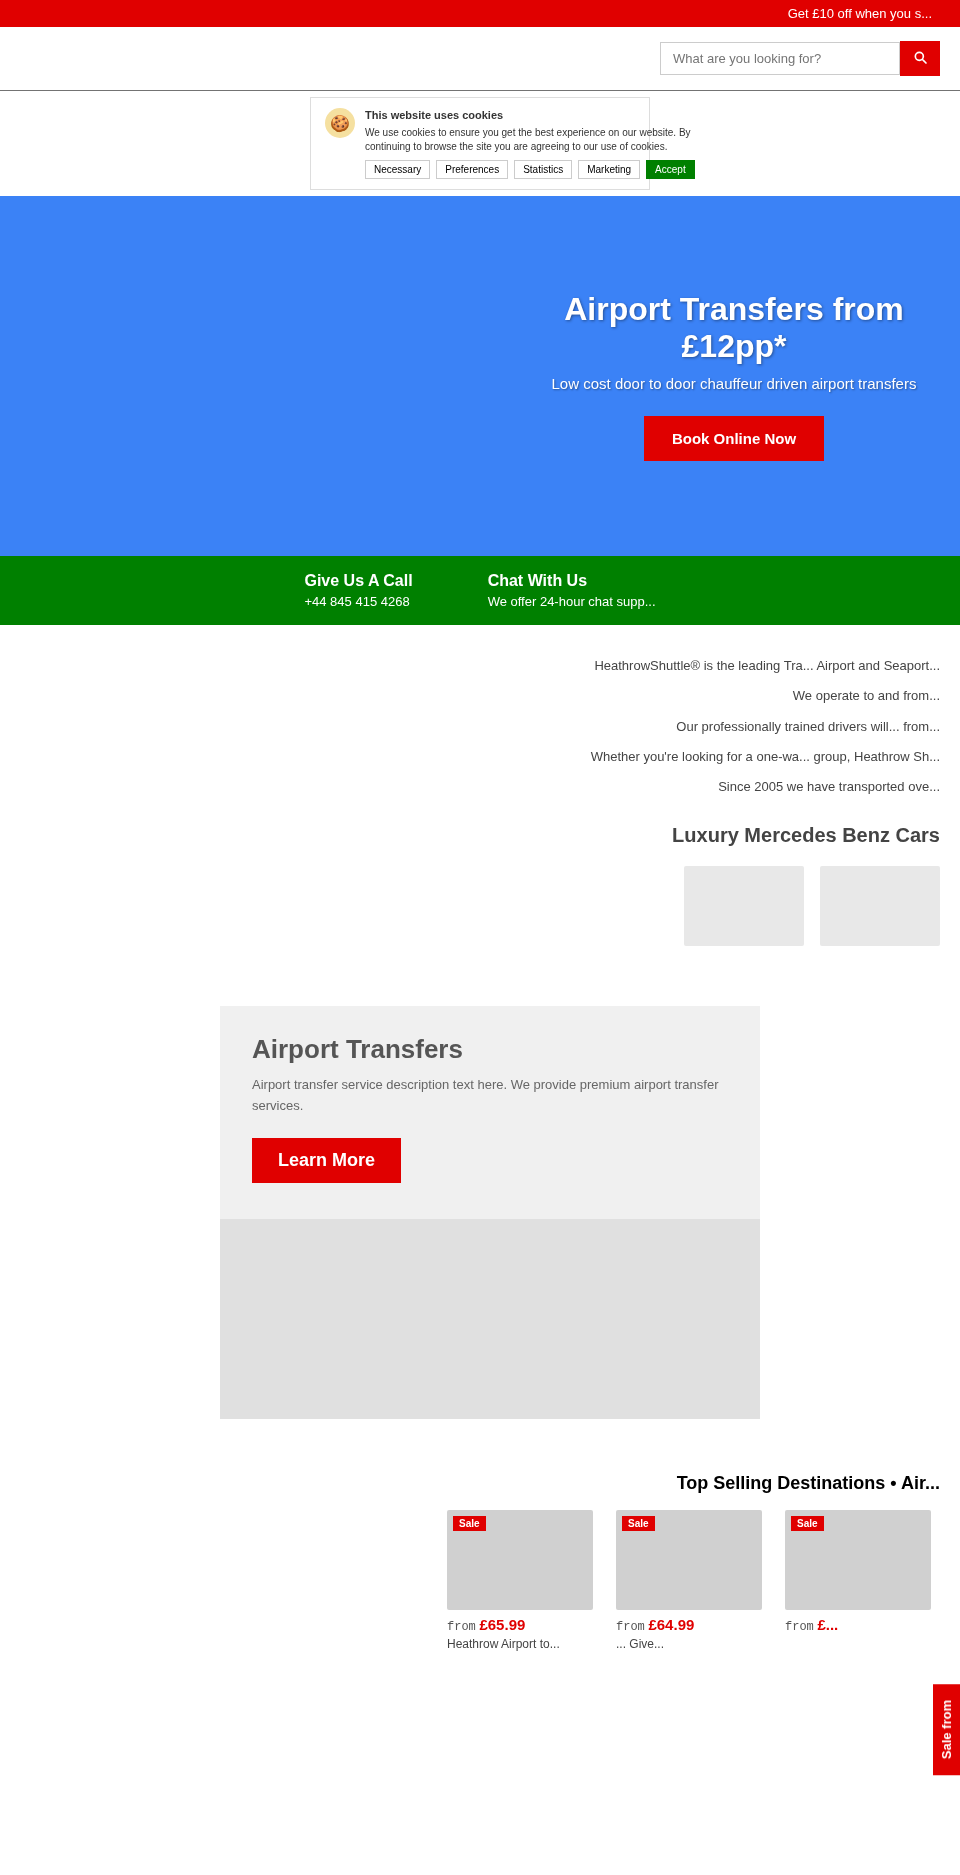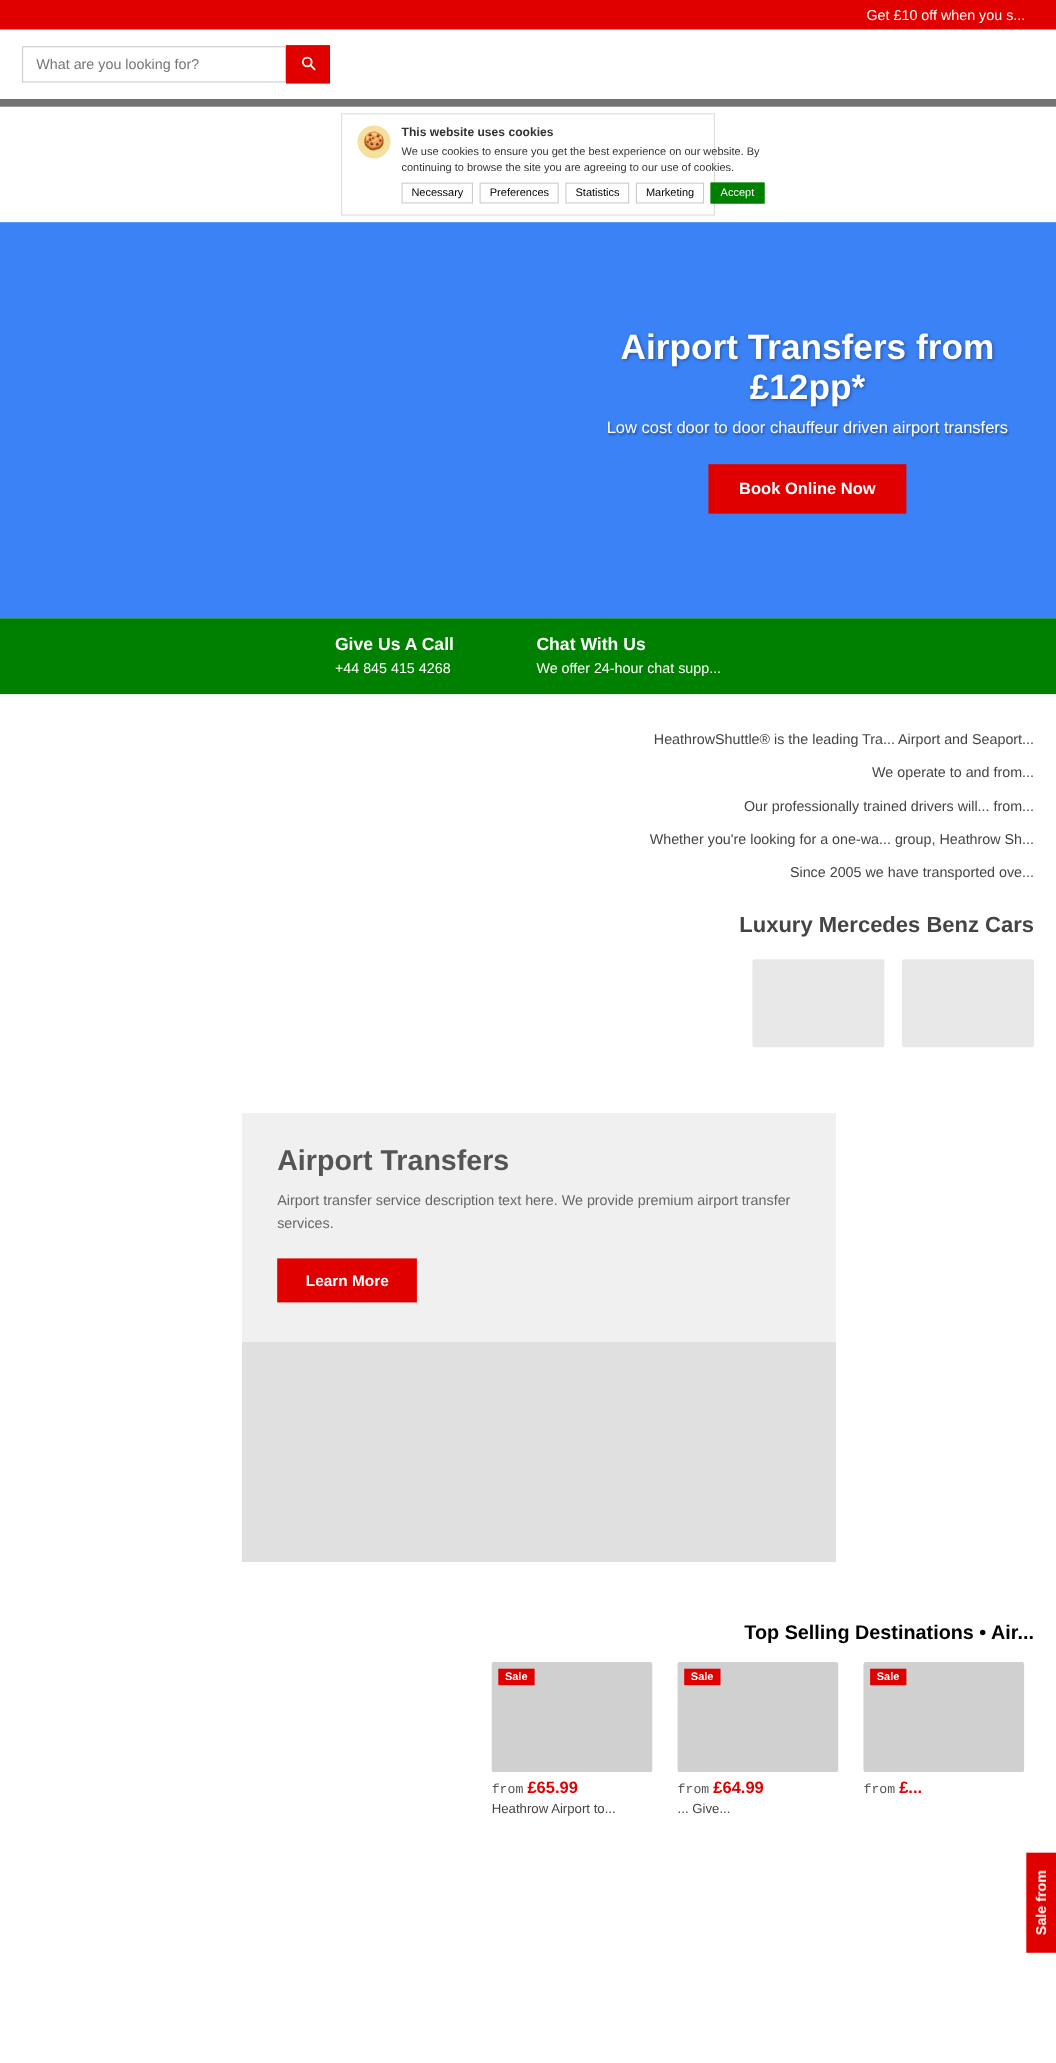--- a/index.html
+++ b/index.html
@@ -13,22 +13,22 @@
       padding: 6px 28px;
       text-align: right;
     }
 
     
     .header {
       background: #fff;
       padding: 14px 20px;
       display: flex;
       align-items: center;
-      justify-content: flex-start;
-      border-bottom: 7px solid #737373;
+      justify-content: flex-end;
+      border-bottom: 1px solid #737373;
     }
     .search-bar {
       display: flex;
       align-items: center;
       gap: 0;
     }
     .search-bar input {
       border: 1px solid #ccc;
       padding: 8px 12px;
       font-size: 13px;
@@ -194,21 +194,21 @@
       font-size: 13px;
       color: #666;
       line-height: 1.6;
       margin-bottom: 14px;
     }
     .service-card .more-btn {
       background: #e00000;
       color: #fff;
       border: none;
       padding: 12px 26px;
-      font-size: 14px;
+      font-size: 18px;
       font-weight: bold;
       cursor: pointer;
       margin-top: 8px;
     }
     .service-image-placeholder {
       width: 540px;
       height: 200px;
       background: #e0e0e0;
       margin-right: 0;
       margin-left: auto;

